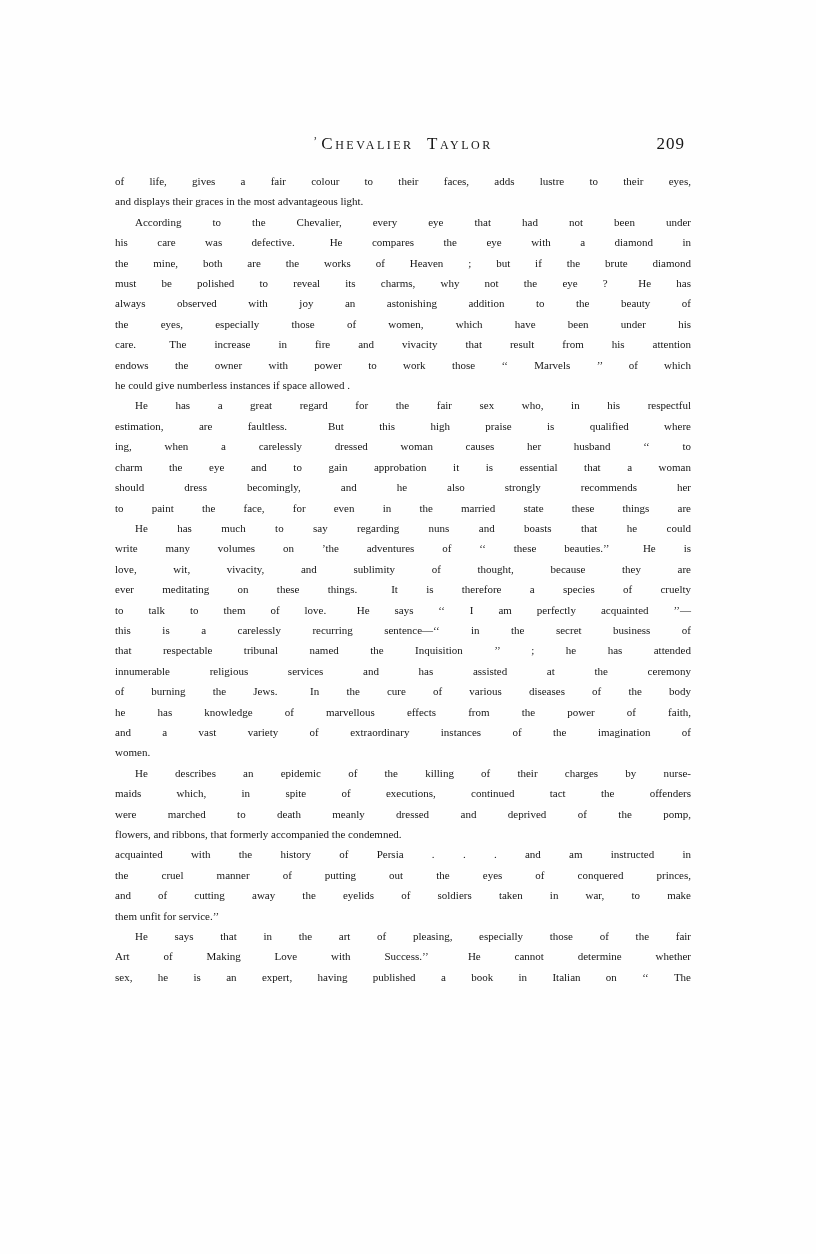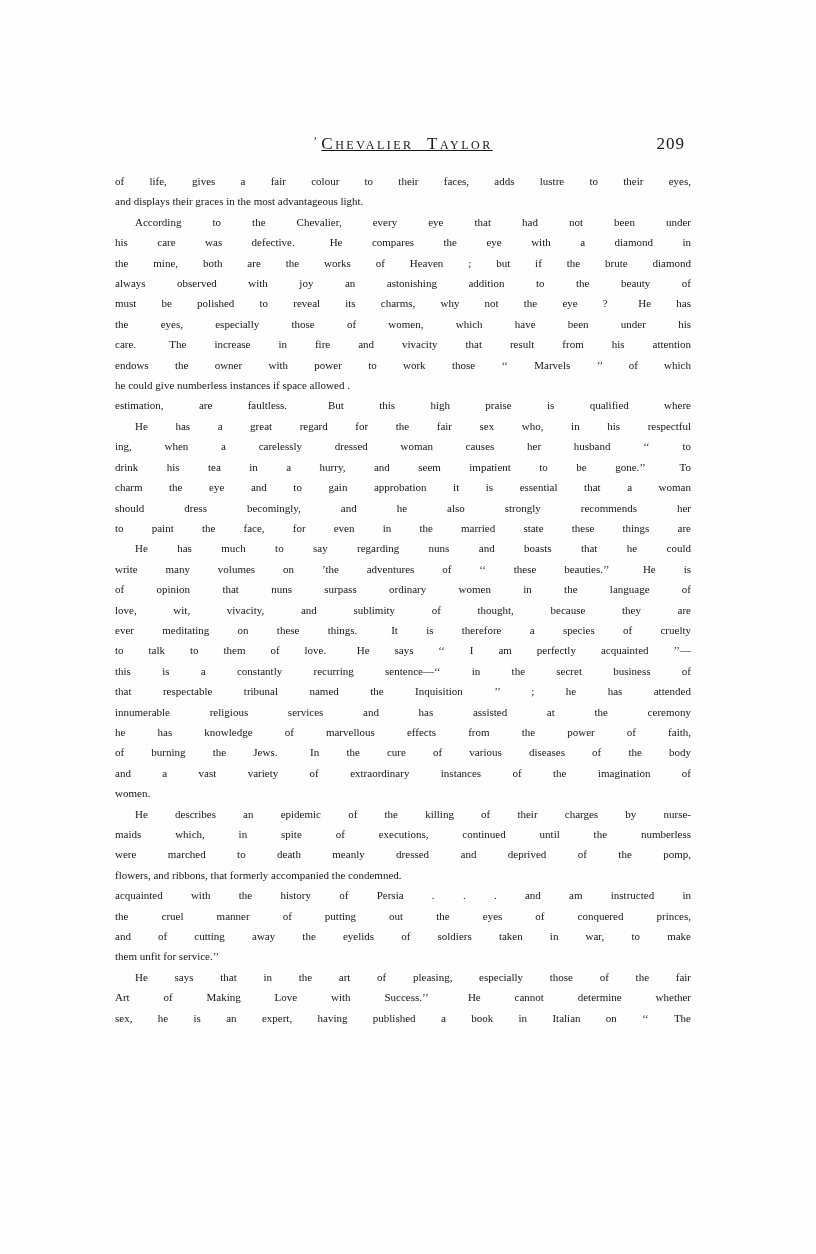--- a/index.html
+++ b/index.html
@@ -34,21 +34,20 @@
   .header-mark {
     font-size: 12px;
     vertical-align: 4px;
     margin-right: 4px;
     color: #3a3a3a;
   }
   .sc {
     font-variant: small-caps;
     letter-spacing: 2.5px;
     word-spacing: 7px;
-    text-decoration: underline;
   }
   .page-number {
     position: absolute;
     right: 6px;
     top: 0;
     letter-spacing: 1px;
   }
   .body-block {
     position: absolute;
     top: 171px;
@@ -85,54 +84,52 @@
   </div>
   <div class="body-block" id="body-block">
       <div class="paragraph">
         <div class="line">of life, gives a fair colour to their faces, adds lustre to their eyes,</div>
         <div class="line end">and displays their graces in the most advantageous light.</div>
       </div>
       <div class="paragraph">
         <div class="line indent">According to the Chevalier, every eye that had not been under</div>
         <div class="line">his care was defective.  He compares the eye with a diamond in</div>
         <div class="line">the mine, both are the works of Heaven ; but if the brute diamond</div>
+        <div class="line">must be polished to reveal its charms, why not the eye ?  He has</div>
         <div class="line">always observed with joy an astonishing addition to the beauty of</div>
-        <div class="line">must be polished to reveal its charms, why not the eye ?  He has</div>
         <div class="line">the eyes, especially those of women, which have been under his</div>
         <div class="line">care.  The increase in fire and vivacity that result from his attention</div>
         <div class="line">endows the owner with power to work those ‘‘ Marvels ’’ of which</div>
         <div class="line end">he could give numberless instances if space allowed .</div>
       </div>
       <div class="paragraph">
+        <div class="line indent">He has a great regard for the fair sex who, in his respectful</div>
         <div class="line">estimation, are faultless.  But this high praise is qualified where</div>
-        <div class="line indent">He has a great regard for the fair sex who, in his respectful</div>
         <div class="line">ing, when a carelessly dressed woman causes her husband ‘‘ to</div>
-        <div class="line">drink his tea in a hurry, and seem impatient to be gone.’’  To</div>
         <div class="line">charm the eye and to gain approbation it is essential that a woman</div>
         <div class="line">should dress becomingly, and he also strongly recommends her</div>
         <div class="line">to paint the face, for even in the married state these things are</div>
       </div>
       <div class="paragraph">
         <div class="line indent">He has much to say regarding nuns and boasts that he could</div>
         <div class="line">write many volumes on ’the adventures of ‘‘ these beauties.’’  He is</div>
-        <div class="line">of opinion that nuns surpass ordinary women in the language of</div>
         <div class="line">love, wit, vivacity, and sublimity of thought, because they are</div>
         <div class="line">ever meditating on these things.  It is therefore a species of cruelty</div>
         <div class="line">to talk to them of love.  He says ‘‘ I am perfectly acquainted ’’—</div>
-        <div class="line">this is a constantly recurring sentence—‘‘ in the secret business of</div>
+        <div class="line">this is a carelessly recurring sentence—‘‘ in the secret business of</div>
         <div class="line">that respectable tribunal named the Inquisition ’’ ; he has attended</div>
         <div class="line">innumerable religious services and has assisted at the ceremony</div>
+        <div class="line">of burning the Jews.  In the cure of various diseases of the body</div>
         <div class="line">he has knowledge of marvellous effects from the power of faith,</div>
-        <div class="line">of burning the Jews.  In the cure of various diseases of the body</div>
         <div class="line">and a vast variety of extraordinary instances of the imagination of</div>
         <div class="line end">women.</div>
       </div>
       <div class="paragraph">
         <div class="line indent">He describes an epidemic of the killing of their charges by nurse-</div>
-        <div class="line">maids which, in spite of executions, continued until the numberless</div>
+        <div class="line">maids which, in spite of executions, continued tact the offenders</div>
         <div class="line">were marched to death meanly dressed and deprived of the pomp,</div>
         <div class="line end">flowers, and ribbons, that formerly accompanied the condemned.</div>
       </div>
       <div class="paragraph">
         <div class="line">acquainted with the history of Persia . . . and am instructed in</div>
         <div class="line">the cruel manner of putting out the eyes of conquered princes,</div>
         <div class="line">and of cutting away the eyelids of soldiers taken in war, to make</div>
         <div class="line end">them unfit for service.’’</div>
       </div>
       <div class="paragraph">

